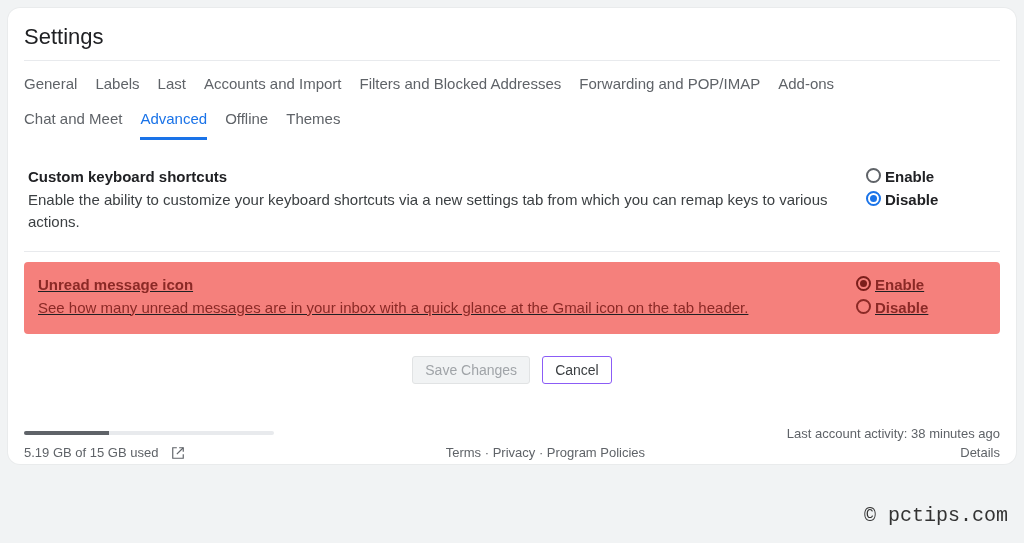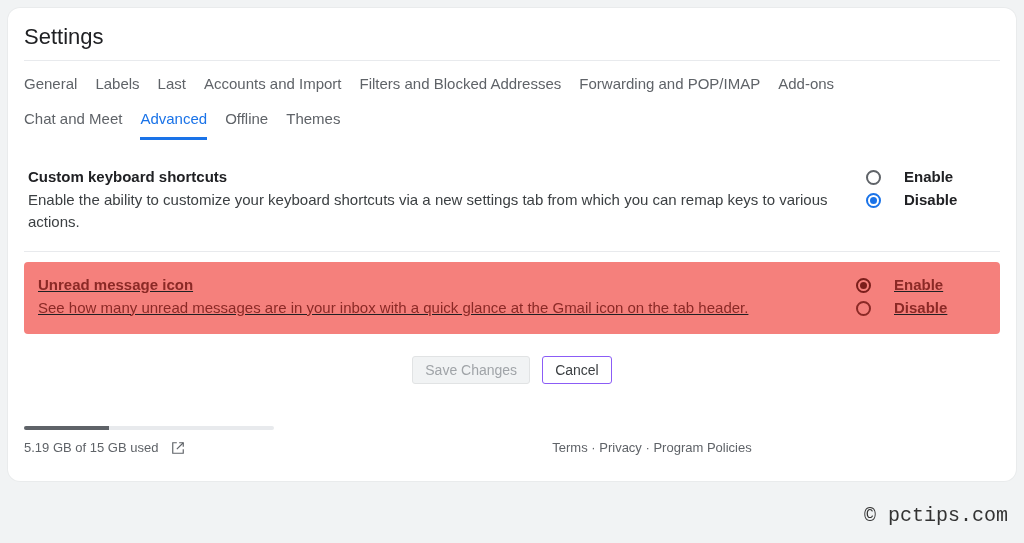--- a/index.html
+++ b/index.html
@@ -1,21 +1,21 @@
 <!DOCTYPE html>
 <html><head>
 <meta charset="utf-8">
 <style>
   * { box-sizing: border-box; margin: 0; padding: 0; }
   html, body { width: 1024px; height: 543px; font-family: Arial, Helvetica, sans-serif; background: #f1f3f4; color: #202124; }
   .card {
     background: #fff;
     margin: 8px;
     border-radius: 12px;
-    padding: 10px 16px 26px 16px;
+    padding: 10px 16px 4px 16px;
     box-shadow: 0 0 0 1px rgba(0,0,0,.03);
   }
   .page-title {
     font-size: 22px;
     font-weight: 400;
     color: #202124;
     padding: 6px 0 10px 0;
   }
   .tabs {
     border-top: 1px solid #e8eaed;
@@ -51,21 +51,21 @@
   .sec-right {
     width: 130px;
     flex-shrink: 0;
     display: flex;
     flex-direction: column;
     gap: 6px;
     font-size: 15px;
     font-weight: 700;
     padding-right: 10px;
   }
-  .radio-row { display: flex; align-items: flex-end; gap: 23px; cursor: pointer; }
+  .radio-row { display: flex; align-items: flex-start; gap: 4px; cursor: pointer; }
   .radio {
     width: 15px; height: 15px; border: 2px solid #5f6368; border-radius: 50%;
     display: inline-flex; align-items: center; justify-content: center;
     flex-shrink: 0;
   }
   .radio.checked { border-color: #1a73e8; }
   .radio.checked::after { content: ""; width: 7px; height: 7px; border-radius: 50%; background: #1a73e8; }
   .highlight {
     background: #f5807c;
     border-radius: 4px;
@@ -209,16 +209,20 @@
               <path d="M14 3h7v7"></path>
               <path d="M10 14L21 3"></path>
               <path d="M21 14v7H3V3h7"></path>
             </svg>
         </span>
       </div>
     </div>
     <div class="foot-center">
       <span>Terms</span><span> · </span><span>Privacy</span><span> · </span><span>Program Policies</span>
     </div>
+    <div class="foot-right">
+      <div>Last account activity: 38 minutes ago</div>
+      <div class="details">Details</div>
+    </div>
   </div>
 </div>
 
 <div class="watermark">© pctips.com</div>
 
 </body></html>

